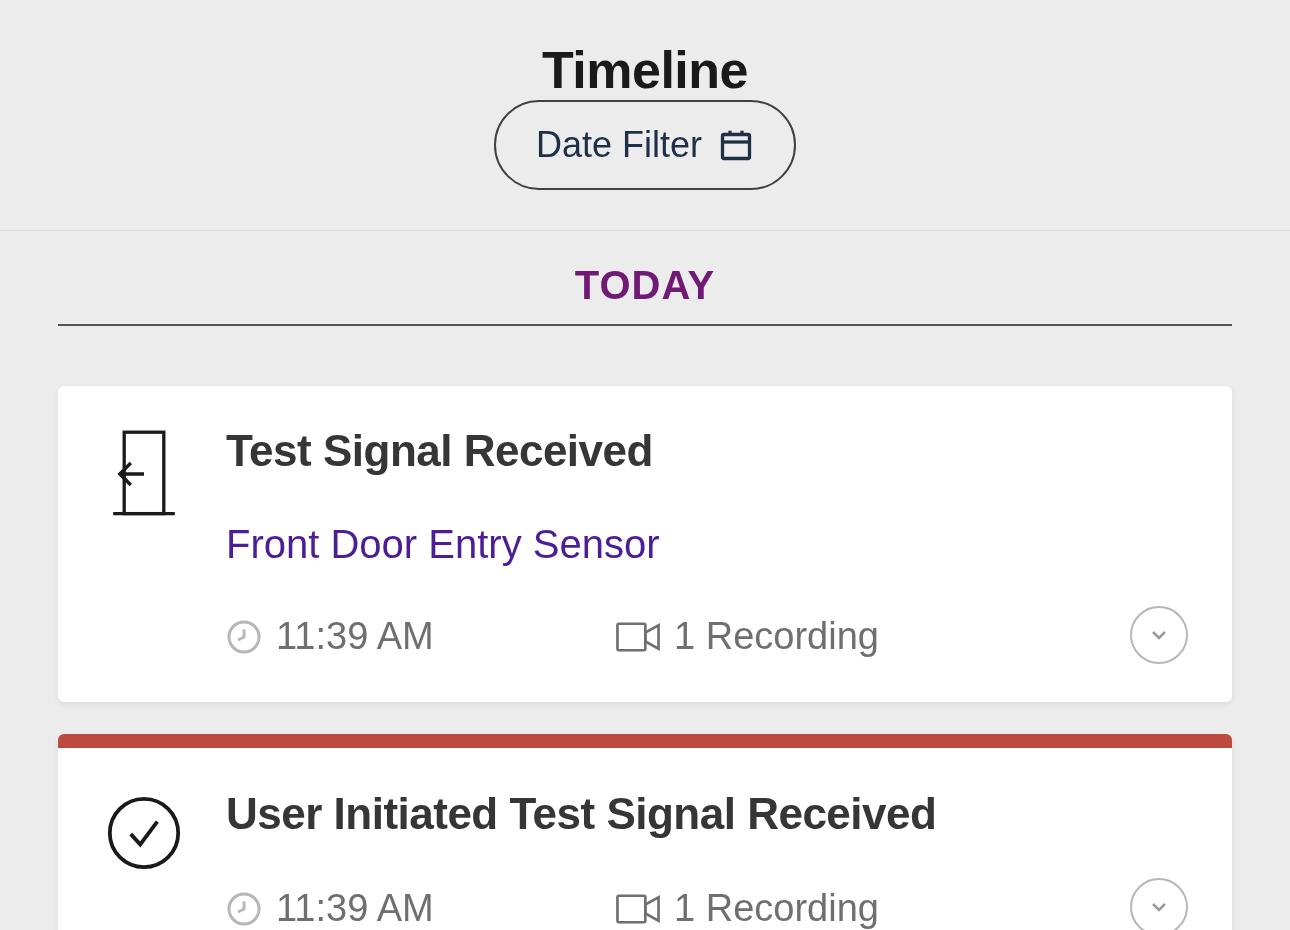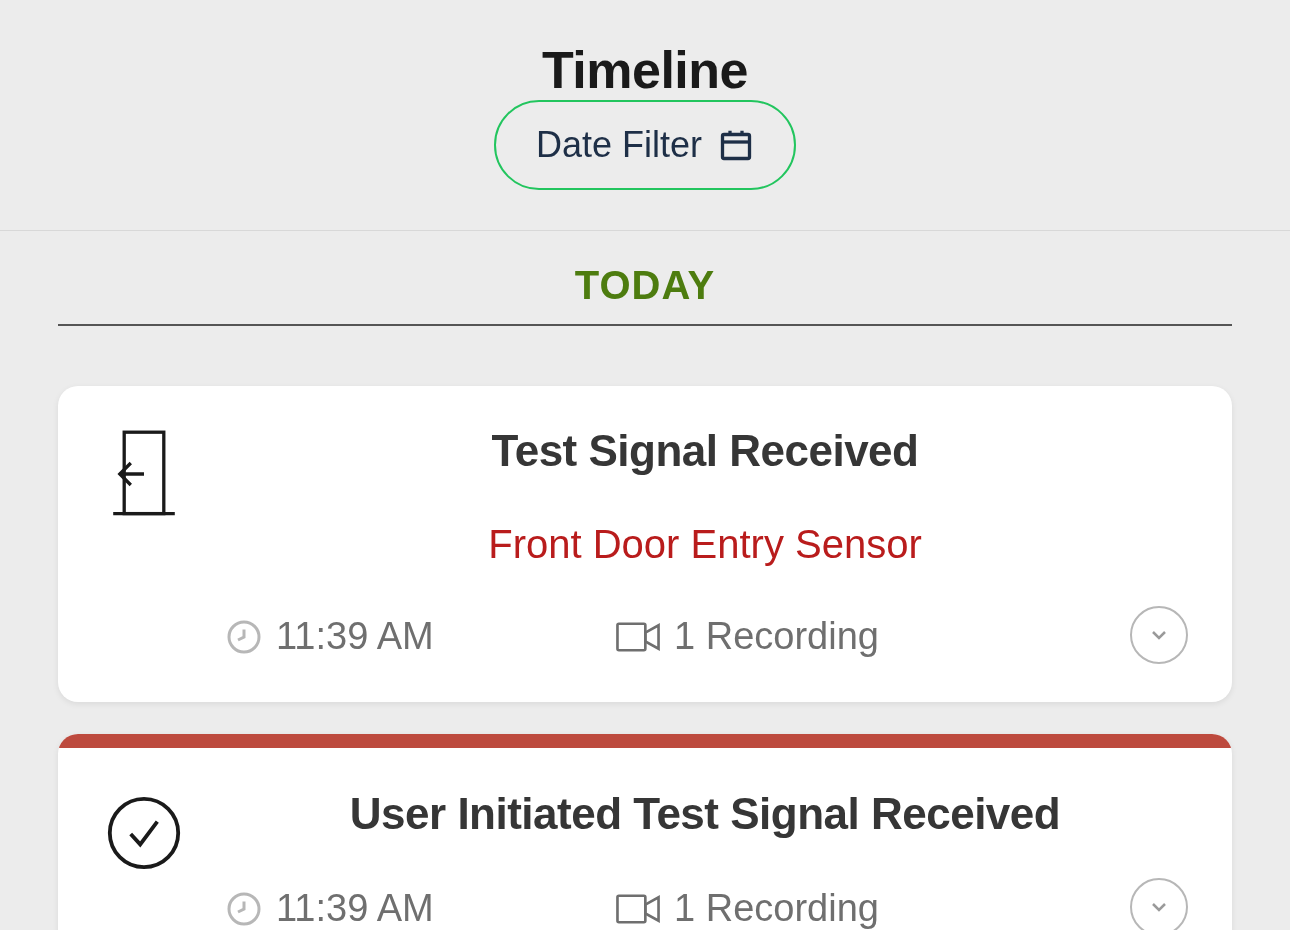--- a/index.html
+++ b/index.html
@@ -26,53 +26,52 @@
       font-size: 52px;
       font-weight: 700;
       color: #1a1a1a;
       letter-spacing: -0.5px;
     }
     .date-filter-button {
       display: flex;
       align-items: center;
       gap: 16px;
       background: transparent;
-      border: 2px solid #22c55e;
+      border: 2px solid #404040;
       border-radius: 48px;
       padding: 22px 40px;
       font-size: 36px;
       font-weight: 500;
       color: #1e2f47;
       cursor: pointer;
     }
     .calendar-icon {
       width: 36px;
       height: 36px;
     }
     .content {
       padding: 32px 58px 0 58px;
     }
     .section-heading {
       text-align: center;
       font-size: 40px;
       font-weight: 800;
-      color: #4d7c0f;
+      color: #701a75;
       letter-spacing: 1px;
       padding-bottom: 16px;
       border-bottom: 2px solid #555;
       margin-bottom: 60px;
     }
     .card {
       background: #fff;
-      border-radius: 20px;
+      border-radius: 6px;
       box-shadow: 0 2px 6px rgba(0,0,0,0.08);
       margin-bottom: 32px;
       position: relative;
       overflow: hidden;
-      text-align: center;
     }
     .card.accent::before {
       content: "";
       display: block;
       position: absolute;
       top: 0;
       left: 0;
       right: 0;
       height: 14px;
       background-color: #bd4a3e;
@@ -101,21 +100,21 @@
     .card-title {
       font-size: 44px;
       font-weight: 800;
       color: #363636;
       letter-spacing: -0.5px;
       margin-bottom: 6px;
     }
     .card-subtitle {
       font-size: 40px;
       font-weight: 400;
-      color: #b91c1c;
+      color: #4c1d95;
       margin-bottom: 48px;
       margin-top: 46px;
     }
     .card-meta {
       display: flex;
       align-items: center;
     }
     .meta-group {
       display: flex;
       align-items: center;

